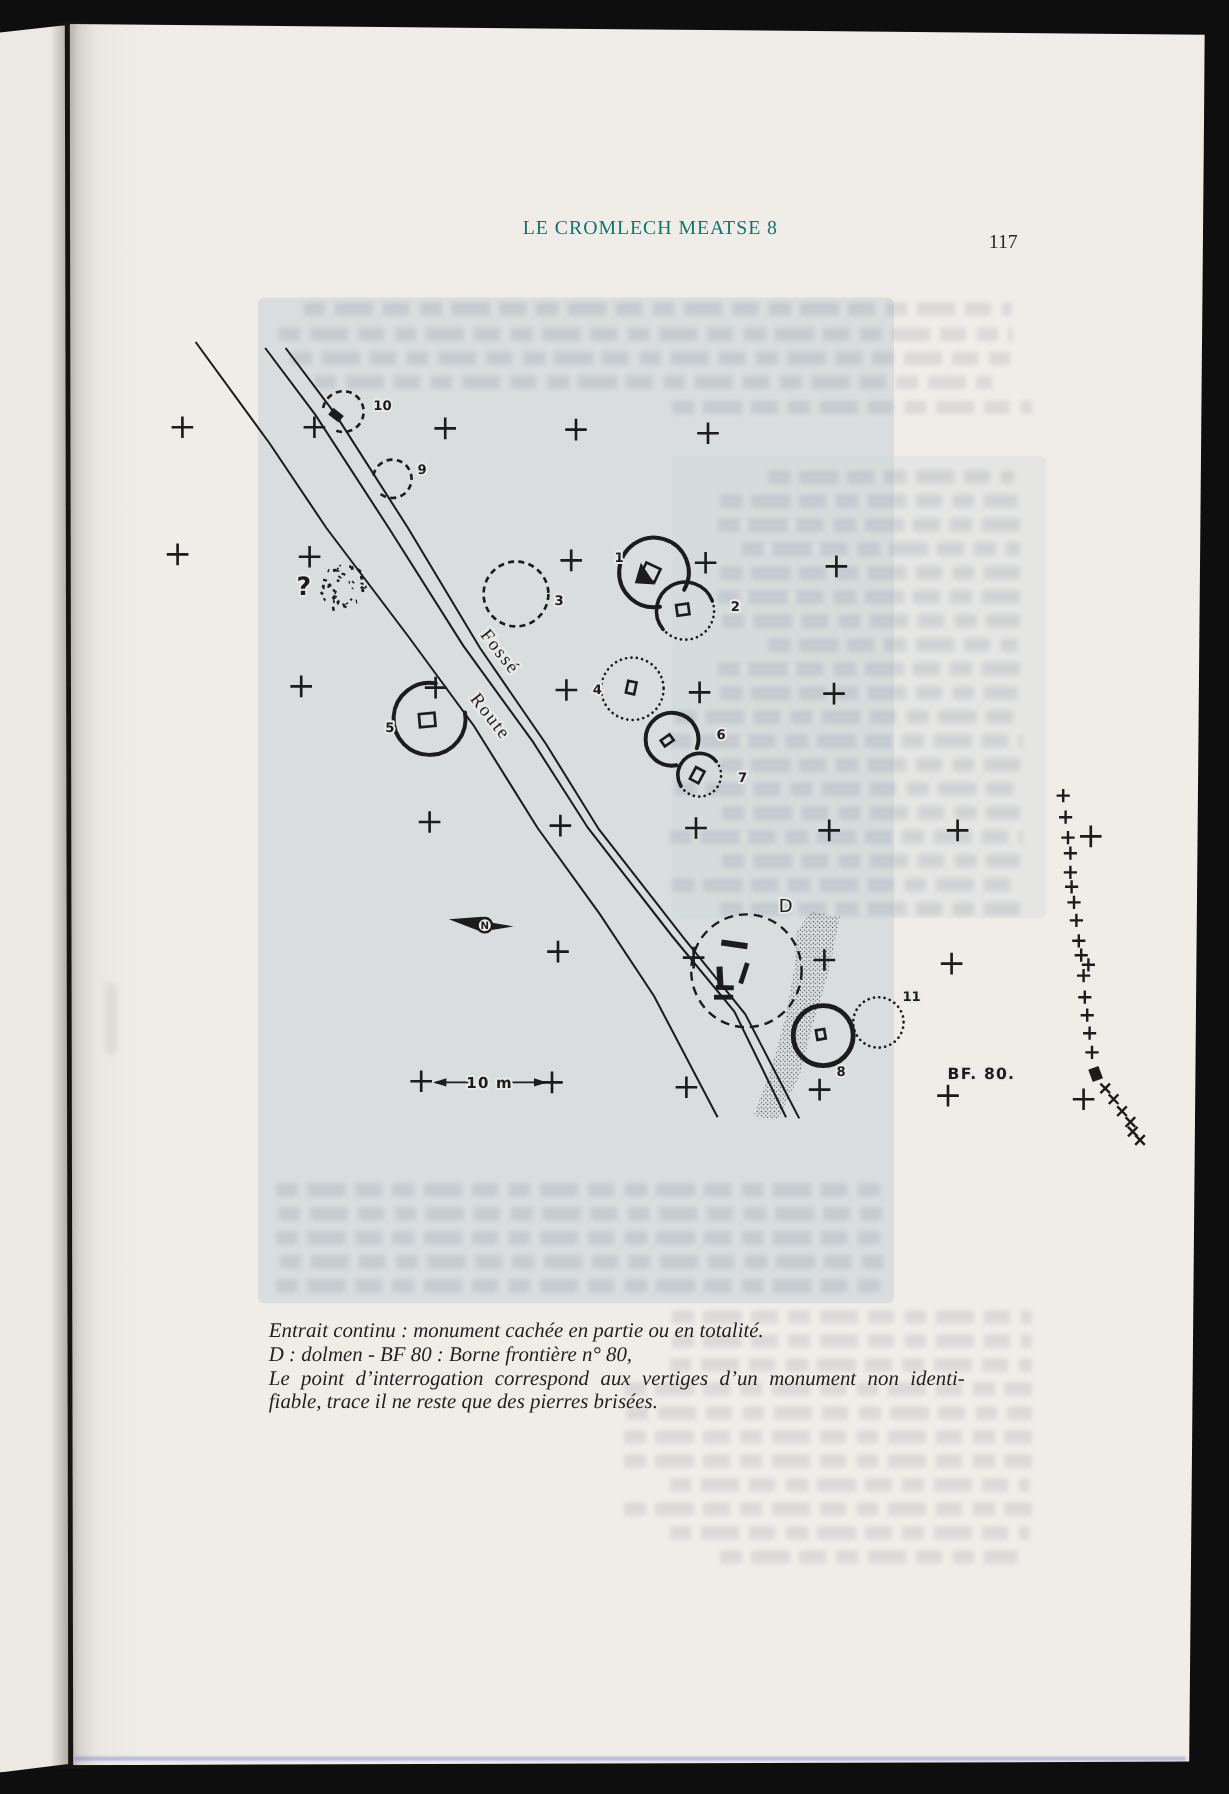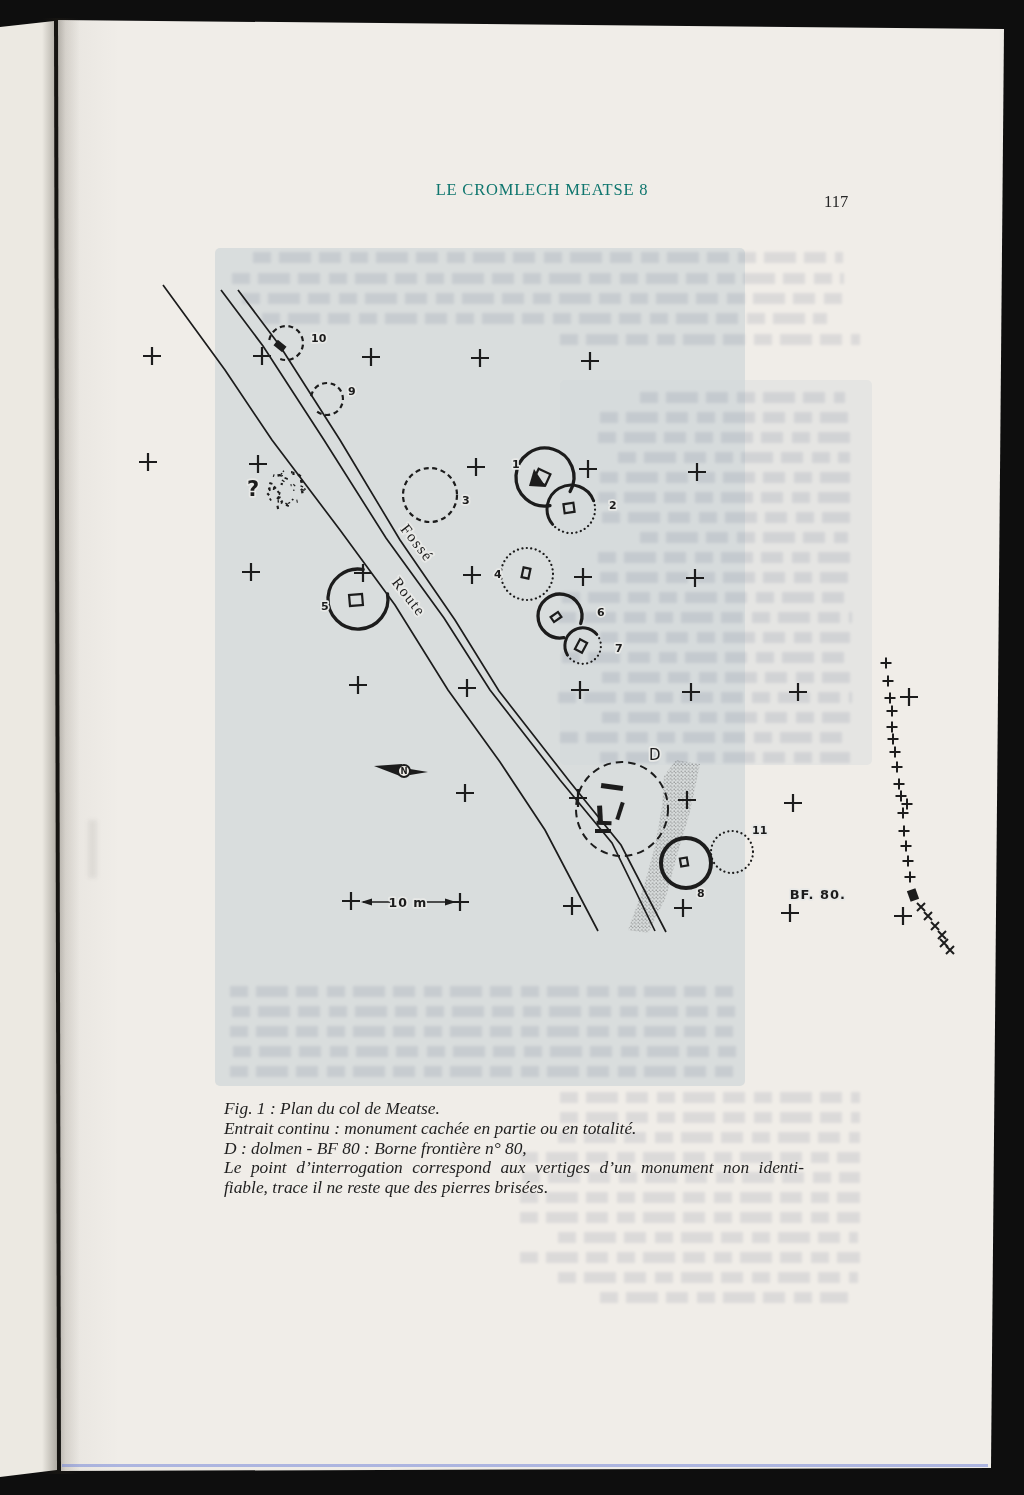--- a/index.html
+++ b/index.html
@@ -279,20 +279,19 @@
       </g>
       <g>
         <path d="M363 902H395M423 902H454" stroke="#1c1c1c" stroke-width="1.6"></path>
         <polygon points="361,902 372,898.5 372,905.5" fill="#1c1c1c"></polygon>
         <polygon points="456,902 445,898.5 445,905.5" fill="#1c1c1c"></polygon>
         <text x="408" y="907" fill="#1c1c1c" font-family="&quot;DejaVu Sans&quot;,sans-serif" paint-order="stroke" stroke="#e8e9e7" stroke-width="3.5" stroke-linejoin="round" font-size="12.5" font-weight="700" text-anchor="middle" letter-spacing="1">10 m</text>
       </g>
     </svg>
 
   <div class="caption" id="caption">
-      <div>Fig. 1 : Plan du col de Meatse.</div>
       <div>Entrait continu : monument cachée en partie ou en totalité.</div>
       <div>D : dolmen - BF 80 : Borne frontière n° 80,</div>
       <div class="j">Le point d’interrogation correspond aux vertiges d’un monument non identi-</div>
       <div>fiable, trace il ne reste que des pierres brisées.</div>
     </div>
   <div class="edge-blue"></div>
 </div>
 
 </body></html>

